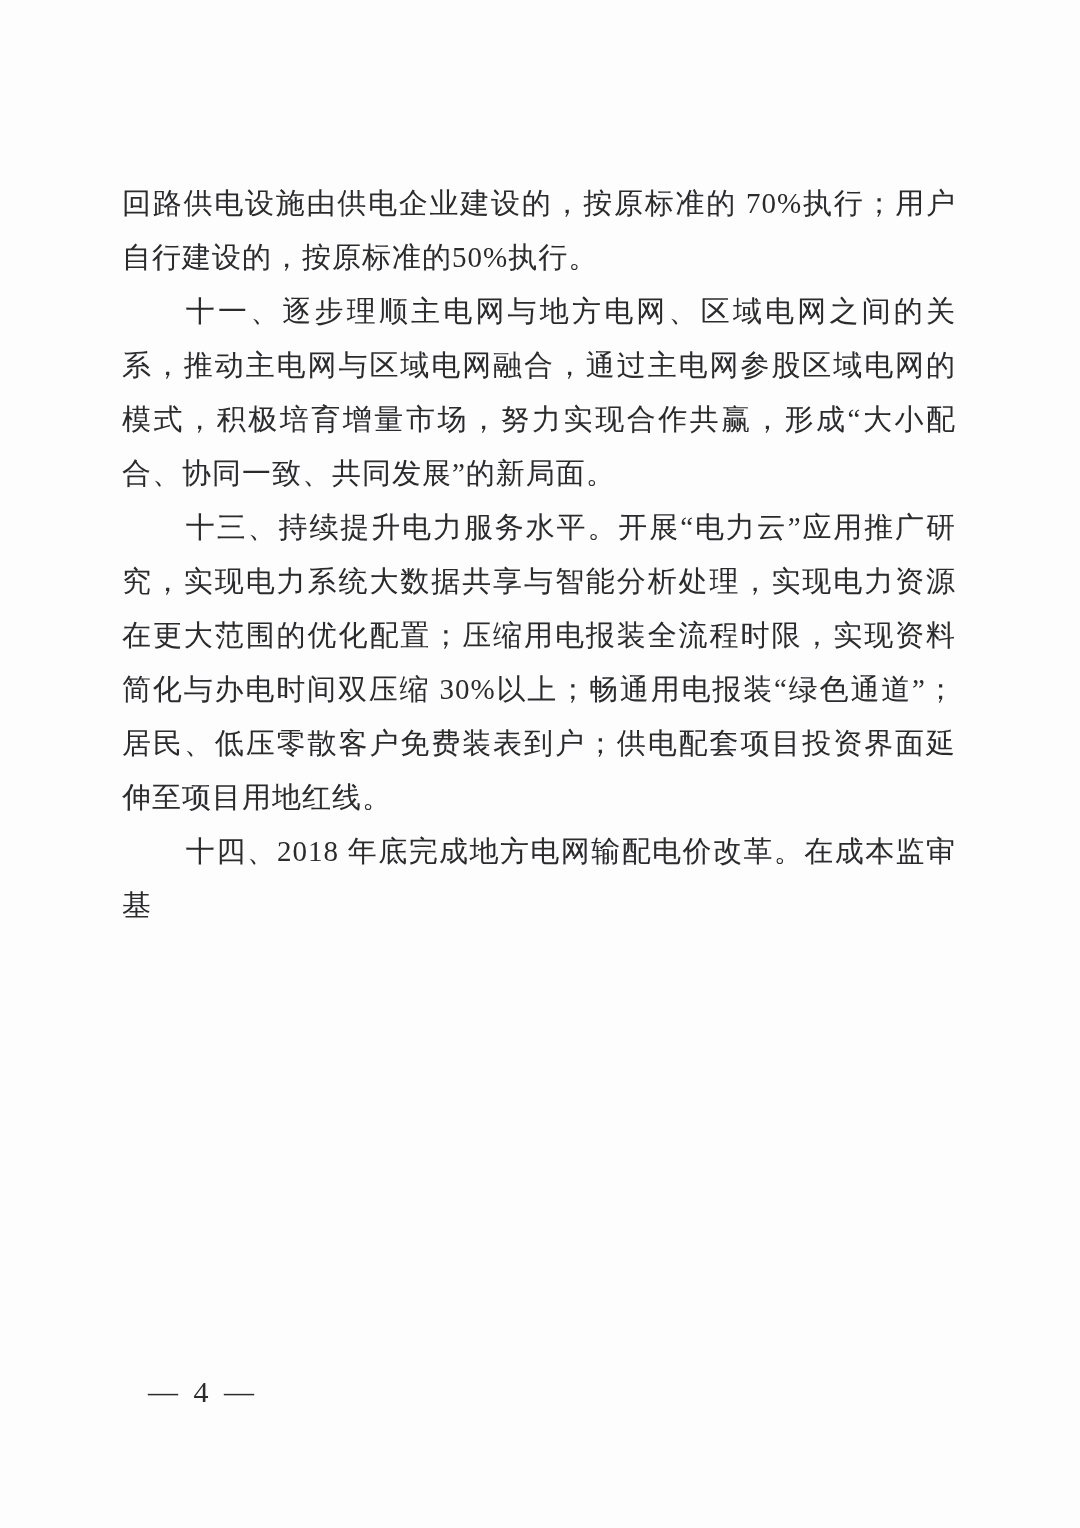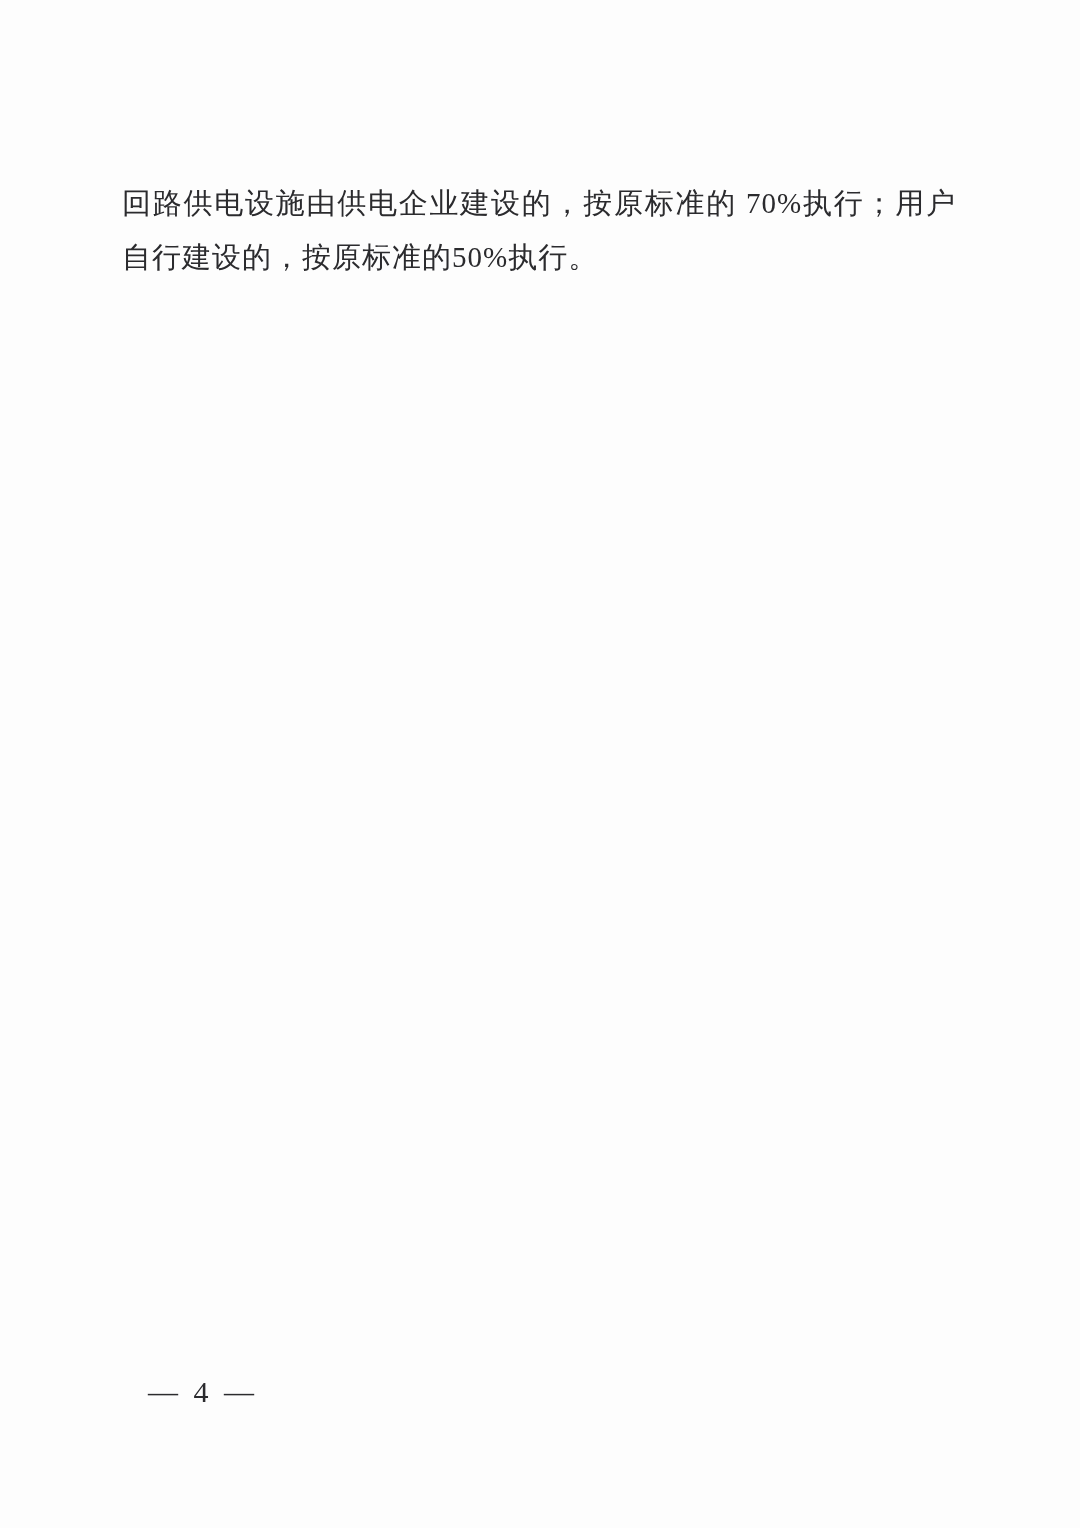--- a/index.html
+++ b/index.html
@@ -49,16 +49,19 @@
     line-height: 40px;
     letter-spacing: 4px;
   }
 </style>
 </head>
 <body>
 
 <div class="page">
   <main class="doc-body">
     <p class="para no-indent">回路供电设施由供电企业建设的，按原标准的 70%执行；用户自行建设的，按原标准的50%执行。</p>
+    <p class="para">十一、逐步理顺主电网与地方电网、区域电网之间的关系，推动主电网与区域电网融合，通过主电网参股区域电网的模式，积极培育增量市场，努力实现合作共赢，形成“大小配合、协同一致、共同发展”的新局面。</p>
+    <p class="para">十三、持续提升电力服务水平。开展“电力云”应用推广研究，实现电力系统大数据共享与智能分析处理，实现电力资源在更大范围的优化配置；压缩用电报装全流程时限，实现资料简化与办电时间双压缩 30%以上；畅通用电报装“绿色通道”；居民、低压零散客户免费装表到户；供电配套项目投资界面延伸至项目用地红线。</p>
+    <p class="para">十四、2018 年底完成地方电网输配电价改革。在成本监审基</p>
   </main>
 
   <footer class="page-footer">— 4 —</footer>
 </div>
 
 </body></html>

